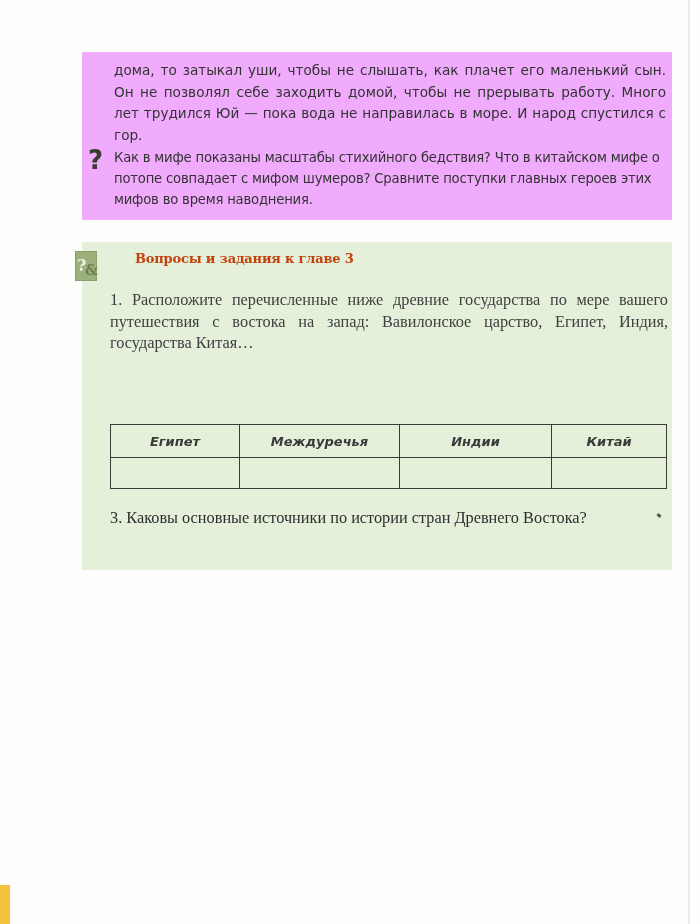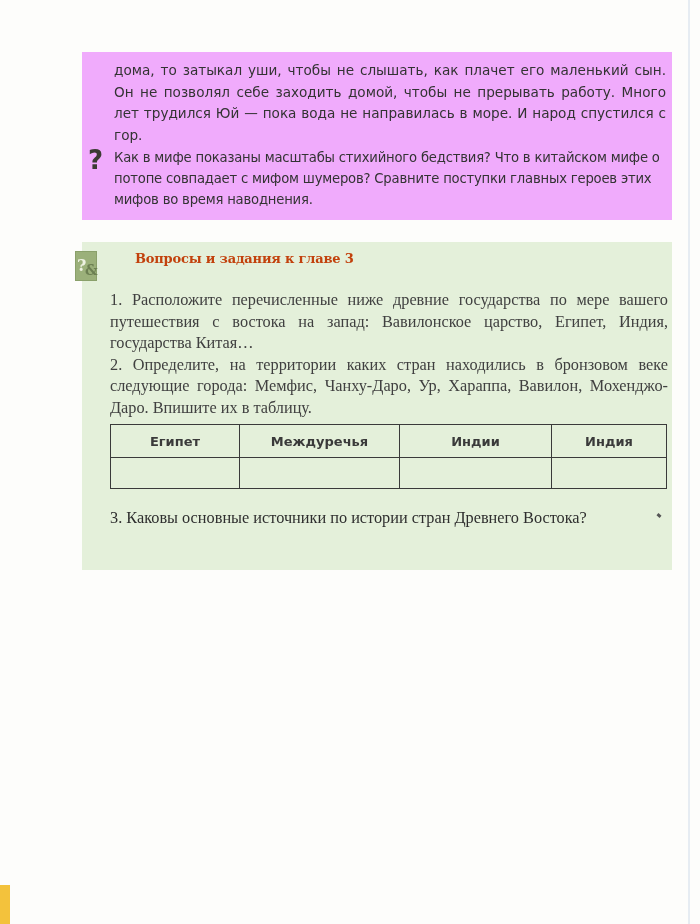--- a/index.html
+++ b/index.html
@@ -137,20 +137,21 @@
       position: absolute;
       left: 110px;
       top: 424px;
       width: 556px;
       border-collapse: collapse;
       table-layout: fixed;
     }
     .city-table th, .city-table td {
       border: 1.5px solid #3a3a3a;
       padding: 0;
+      font-style: italic;
     }
     .city-table th {
       height: 32px;
       font-family: "DejaVu Sans", sans-serif;
       font-weight: bold;
       font-size: 13px;
       color: #3a3a3a;
       text-align: center;
     }
     .city-table td {
@@ -204,36 +205,35 @@
 
 <div class="chapter-icon">
   <span class="glyph">?</span>
   <span class="glyph2">&amp;</span>
 </div>
 
 <div class="chapter-title">Вопросы и задания к главе 3</div>
 
 <div class="tasks">
   <p>1. Расположите перечисленные ниже древние государства по мере вашего путешествия с востока на запад: Вавилонское царство, Египет, Индия, государства Китая…</p>
-  <p>2. Определите, на территории каких стран находились в бронзовом веке следующие города: Мемфис, Чанху-Даро, Ур, Хараппа, Вавилон, Мохенджо-Даро. Впишите их в таблицу.</p>
 </div>
 
 <table class="city-table">
   <colgroup>
     <col style="width:129px">
     <col style="width:160px">
     <col style="width:152px">
     <col style="width:115px">
   </colgroup>
   <thead>
     <tr>
       <th>Египет</th>
       <th>Междуречья</th>
       <th>Индии</th>
-      <th>Индия</th>
+      <th>Китай</th>
     </tr>
   </thead>
   <tbody>
     <tr>
       <td></td>
       <td></td>
       <td></td>
       <td></td>
     </tr>
   </tbody>

